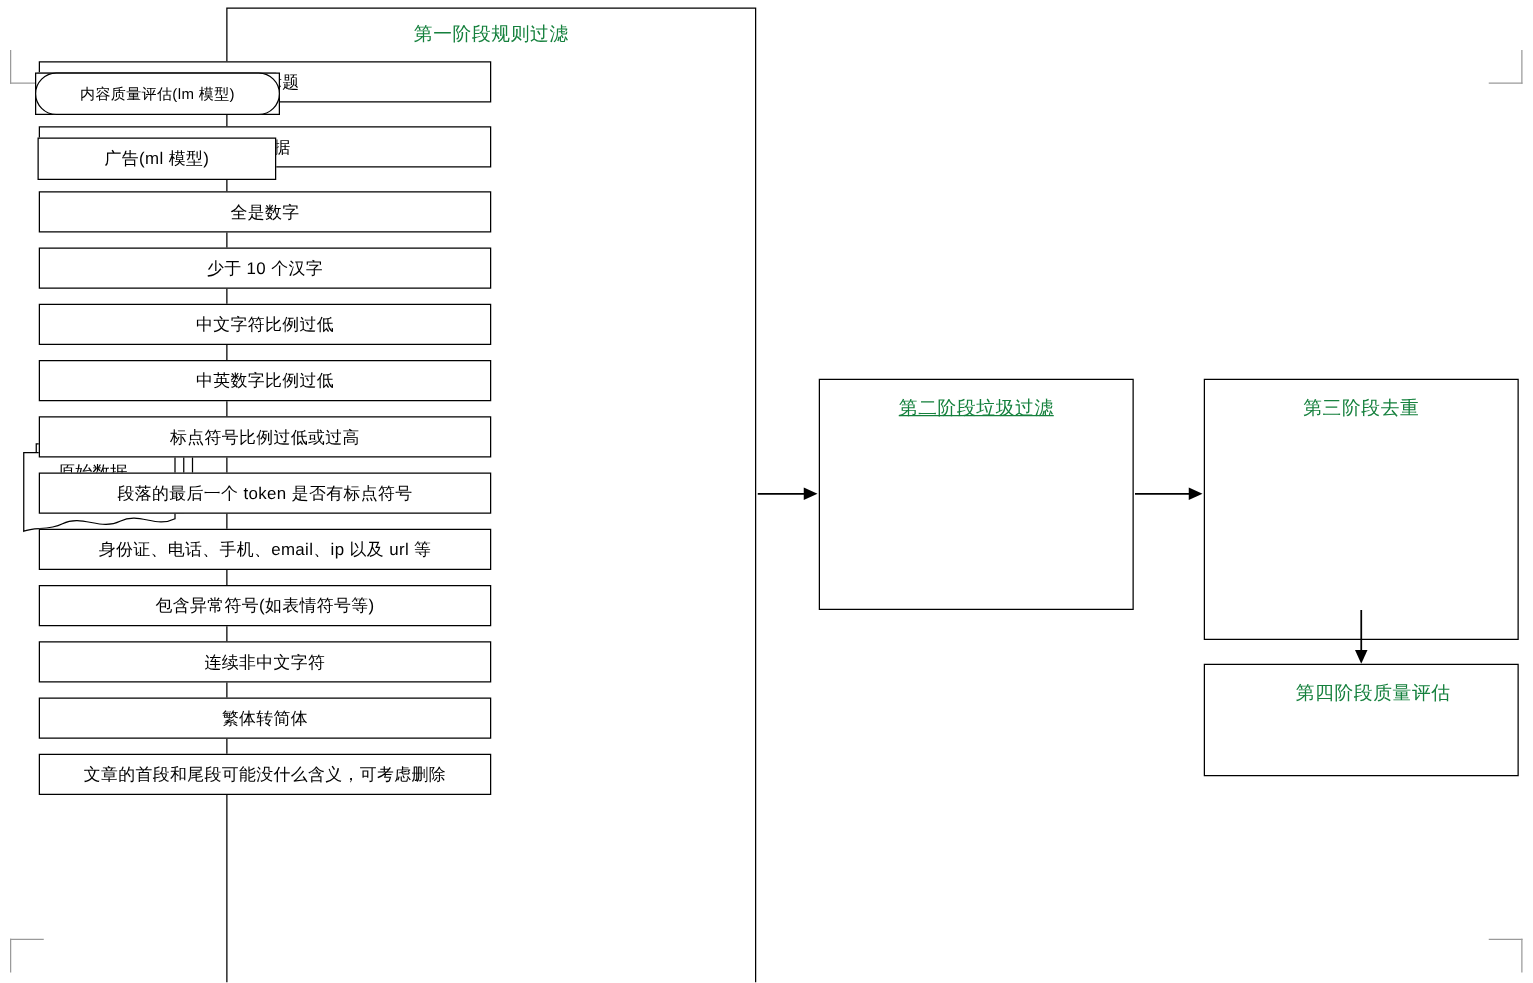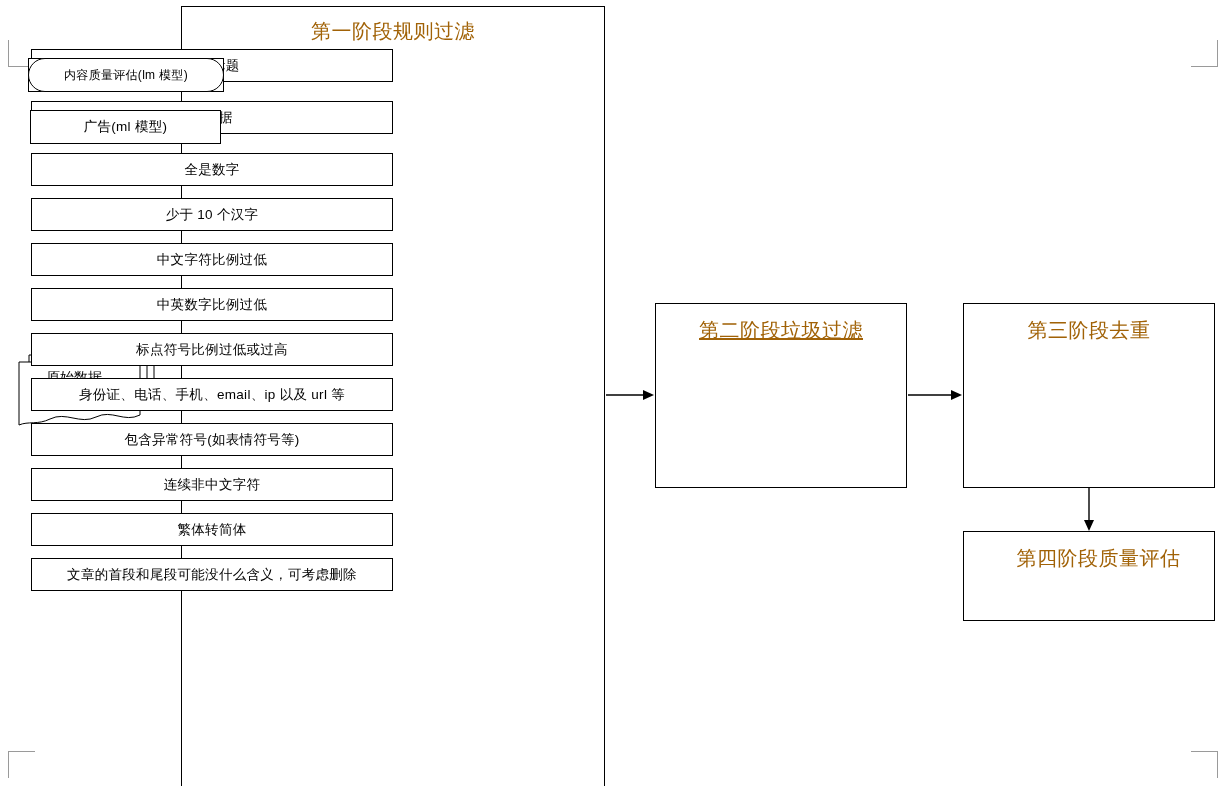--- a/index.html
+++ b/index.html
@@ -31,23 +31,23 @@
   .crop-br { border-width: 1px 1px 0 0; right: 8px; bottom: 8px; }
 
   .stage-box {
     position: absolute;
     border: 1px solid #000000;
     background: #ffffff;
     box-sizing: border-box;
   }
   .stage-title {
     text-align: center;
-    font-size: 20px;
+    font-size: 15px;
     line-height: 1.2;
-    color: #a16207;
+    color: #15803d;
     letter-spacing: 0.5px;
   }
   .item-box {
     border: 1px solid #000000;
     background: #ffffff;
     box-sizing: border-box;
     text-align: center;
     font-size: 13.5px;
     color: #000000;
     display: flex;
@@ -71,21 +71,21 @@
   }
   #stage1-items .item-box.tight { margin-bottom: 12px; }
 
   
   #stage2 { left: 655px; top: 303px; width: 252px; height: 185px; }
   #stage2 .stage-title { margin-top: 14px; text-decoration: underline; }
   #stage2-items { position: absolute; left: 30px; top: 58px; width: 191px; }
   #stage2-items .item-box { height: 34px; margin-bottom: 18px; }
 
   
-  #stage3 { left: 963px; top: 303px; width: 252px; height: 185px; }
+  #stage3 { left: 963px; top: 303px; width: 252px; height: 209px; }
   #stage3 .stage-title { margin-top: 14px; }
   #stage3-items { position: absolute; left: 28px; top: 58px; width: 196px; }
   #stage3-items .item-box { height: 34px; margin-bottom: 18px; font-size: 13px; }
 
   
   #stage4 { left: 963px; top: 531px; width: 252px; height: 90px; padding-left: 19px; }
   #stage4 .stage-title { margin-top: 14px; }
   #stage4-items { position: absolute; left: 28px; top: 58px; width: 196px; }
   #stage4-items .item-box { height: 34px; font-size: 12px; border-radius: 17px; }
 
@@ -138,20 +138,21 @@
     <div class="stage-title">第一阶段规则过滤</div>
   </div>
   <div id="stage1-items">
     <div class="item-box">英文标题</div>
     <div class="item-box">空数据</div>
     <div class="item-box tight">全是数字</div>
     <div class="item-box tight">少于 10 个汉字</div>
     <div class="item-box tight">中文字符比例过低</div>
     <div class="item-box tight">中英数字比例过低</div>
     <div class="item-box tight">标点符号比例过低或过高</div>
+    <div class="item-box tight">段落的最后一个 token 是否有标点符号</div>
     <div class="item-box tight">身份证、电话、手机、email、ip 以及 url 等</div>
     <div class="item-box tight">包含异常符号(如表情符号等)</div>
     <div class="item-box tight">连续非中文字符</div>
     <div class="item-box tight">繁体转简体</div>
     <div class="item-box tight">文章的首段和尾段可能没什么含义，可考虑删除</div>
   </div>
 
   <svg class="arrow" style="left:606px; top:384px;" width="50" height="22">
     <line x1="0" y1="11" x2="39" y2="11" stroke="#000000" stroke-width="1.4"></line>
     <polygon points="48,11 37,6 37,16" fill="#000000"></polygon>

